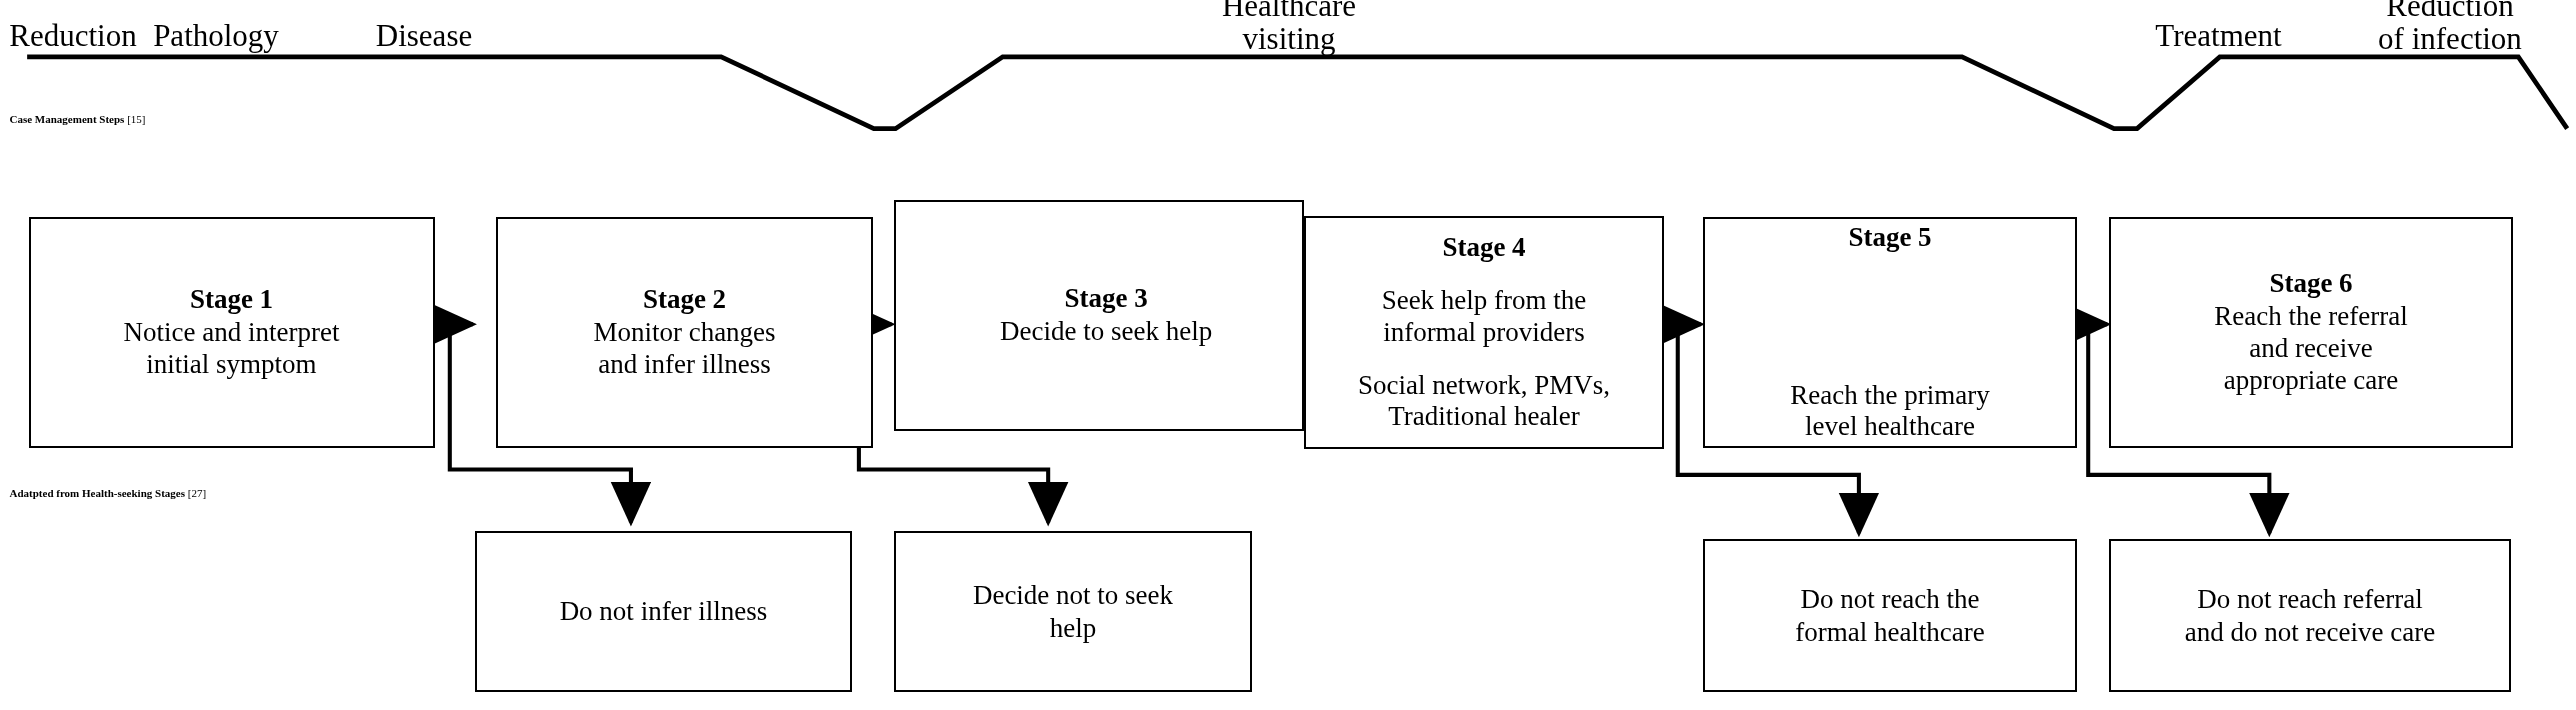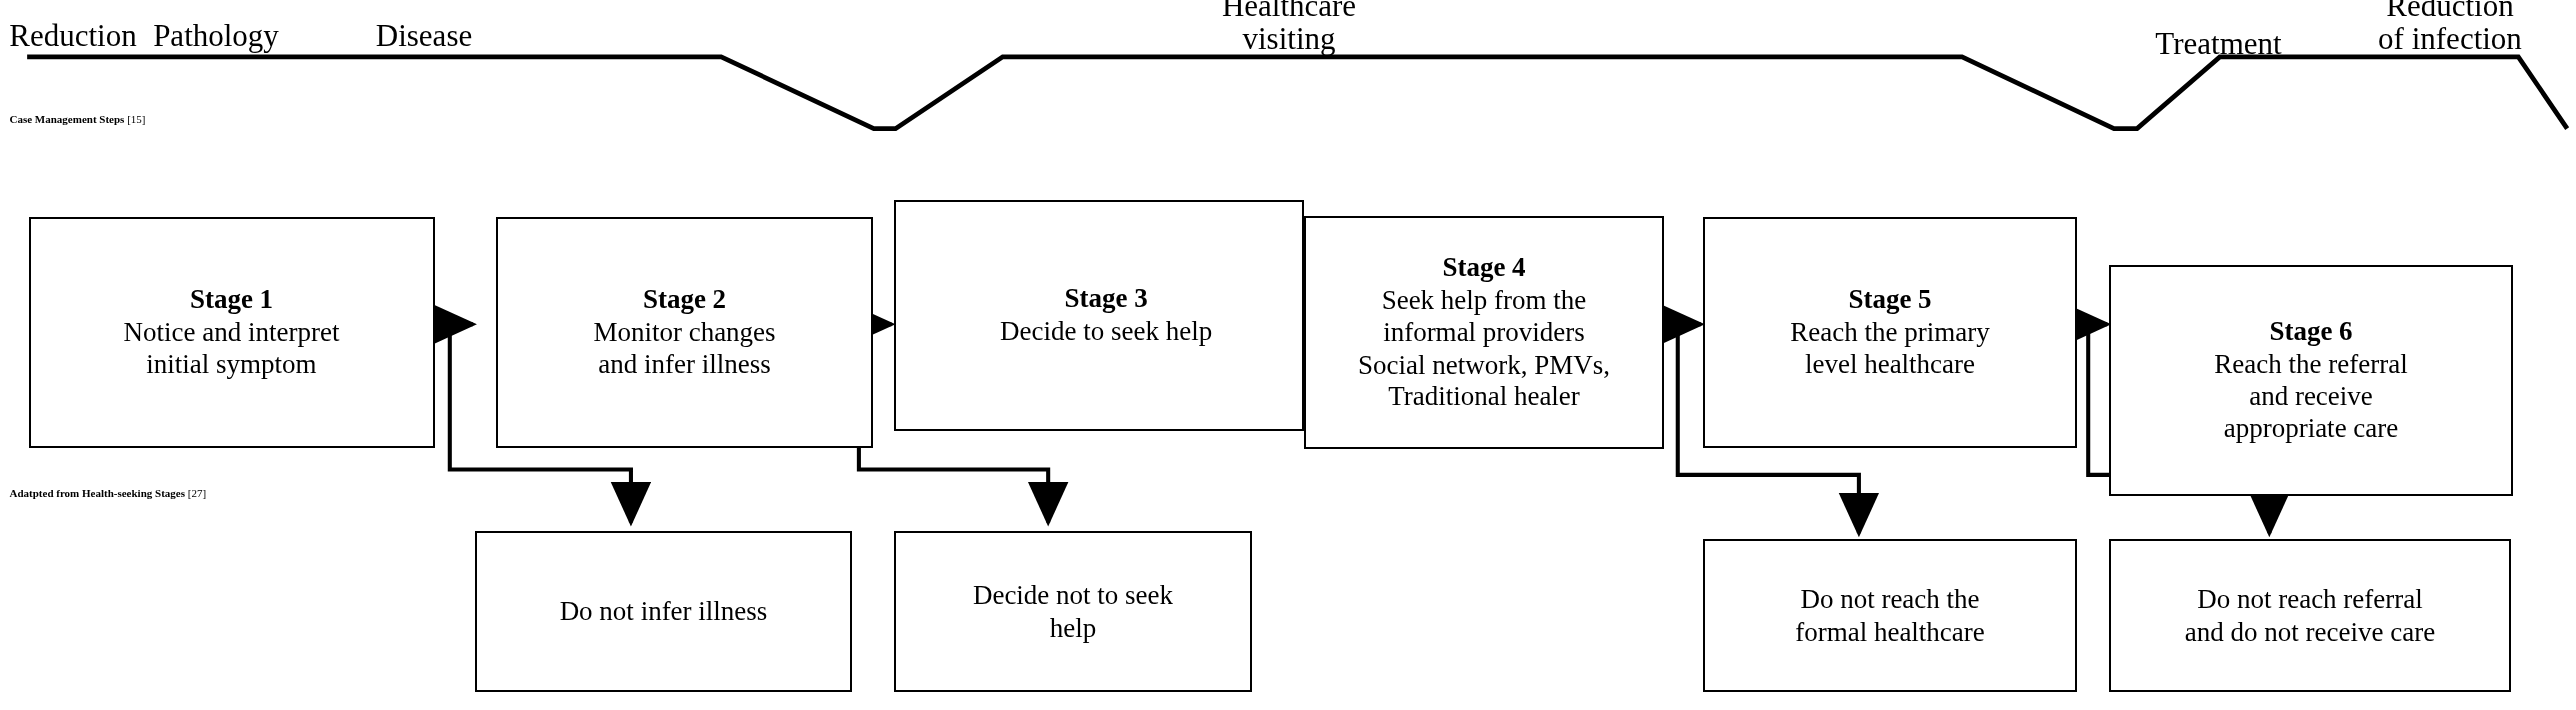--- a/index.html
+++ b/index.html
@@ -52,21 +52,21 @@
 
   <svg id="bracket-svg" viewBox="0 0 3797 260" preserveAspectRatio="none">
     <polyline points="40,84 1063,84 1288,190 1320,190 1478,84 2892,84 3116,190 3150,190 3272,84 3712,84 3784,190" fill="none" stroke="#000000" stroke-width="7"></polyline>
   </svg>
 
   <div class="phase-label" style="left:0px;top:19px;width:146px;">Reduction</div>
   <div class="phase-label" style="left:75px;top:19px;width:282px;">Pathology</div>
   <div class="phase-label" style="left:173px;top:19px;width:502px;">Disease</div>
   <div class="phase-label" style="left:1133px;top:-11px;width:312px;">Healthcare
 visiting</div>
-  <div class="phase-label" style="left:2093px;top:19px;width:251px;margin-top:8px;">Treatment</div>
+  <div class="phase-label" style="left:2093px;top:19px;width:251px;">Treatment</div>
   <div class="phase-label" style="left:2324px;top:-11px;width:252px;">Reduction
 of infection</div>
 
   <div class="side-note" style="left:9.5px;top:113px;">
     <span>Case Management Steps</span><span>&nbsp;</span><span class="ref">[15]</span>
   </div>
 
   <div class="side-note" style="left:9.5px;top:487px;">
     <span>Adatpted from Health-seeking Stages</span><span>&nbsp;</span><span class="ref">[27]</span>
   </div>
@@ -113,35 +113,35 @@
     <div class="title">Stage 2</div>
     <div class="body" style="white-space:pre-line;">Monitor changes
 and infer illness</div>
   </div>
 
   <div class="node" style="left:894px;top:200px;width:410px;height:231px;padding-left:21px;">
     <div class="title">Stage 3</div>
     <div class="body" style="white-space:pre-line;">Decide to seek help</div>
   </div>
 
-  <div class="node" style="left:1304px;top:216px;width:360px;height:233px;">
+  <div class="node" style="left:1304px;top:216px;width:360px;height:233px;gap:20px;">
     <div class="title">Stage 4</div>
     <div class="body" style="white-space:pre-line;">Seek help from the
 informal providers</div>
     <div class="sub" style="white-space:pre-line;">Social network, PMVs,
 Traditional healer</div>
   </div>
 
-  <div class="node" style="left:1703px;top:217px;width:374px;height:231px;">
+  <div class="node" style="left:1703px;top:217px;width:374px;height:231px;justify-content:space-between;">
     <div class="title">Stage 5</div>
     <div class="body" style="white-space:pre-line;">Reach the primary
 level healthcare</div>
   </div>
 
-  <div class="node" style="left:2109px;top:217px;width:404px;height:231px;margin-top:48px;">
+  <div class="node" style="left:2109px;top:217px;width:404px;height:231px;">
     <div class="title">Stage 6</div>
     <div class="body" style="white-space:pre-line;">Reach the referral
 and receive
 appropriate care</div>
   </div>
 
   <div class="node outcome" style="left:894px;top:531px;width:358px;height:161px;">
     <div class="body" style="white-space:pre-line;">Decide not to seek
 help</div>
   </div>

